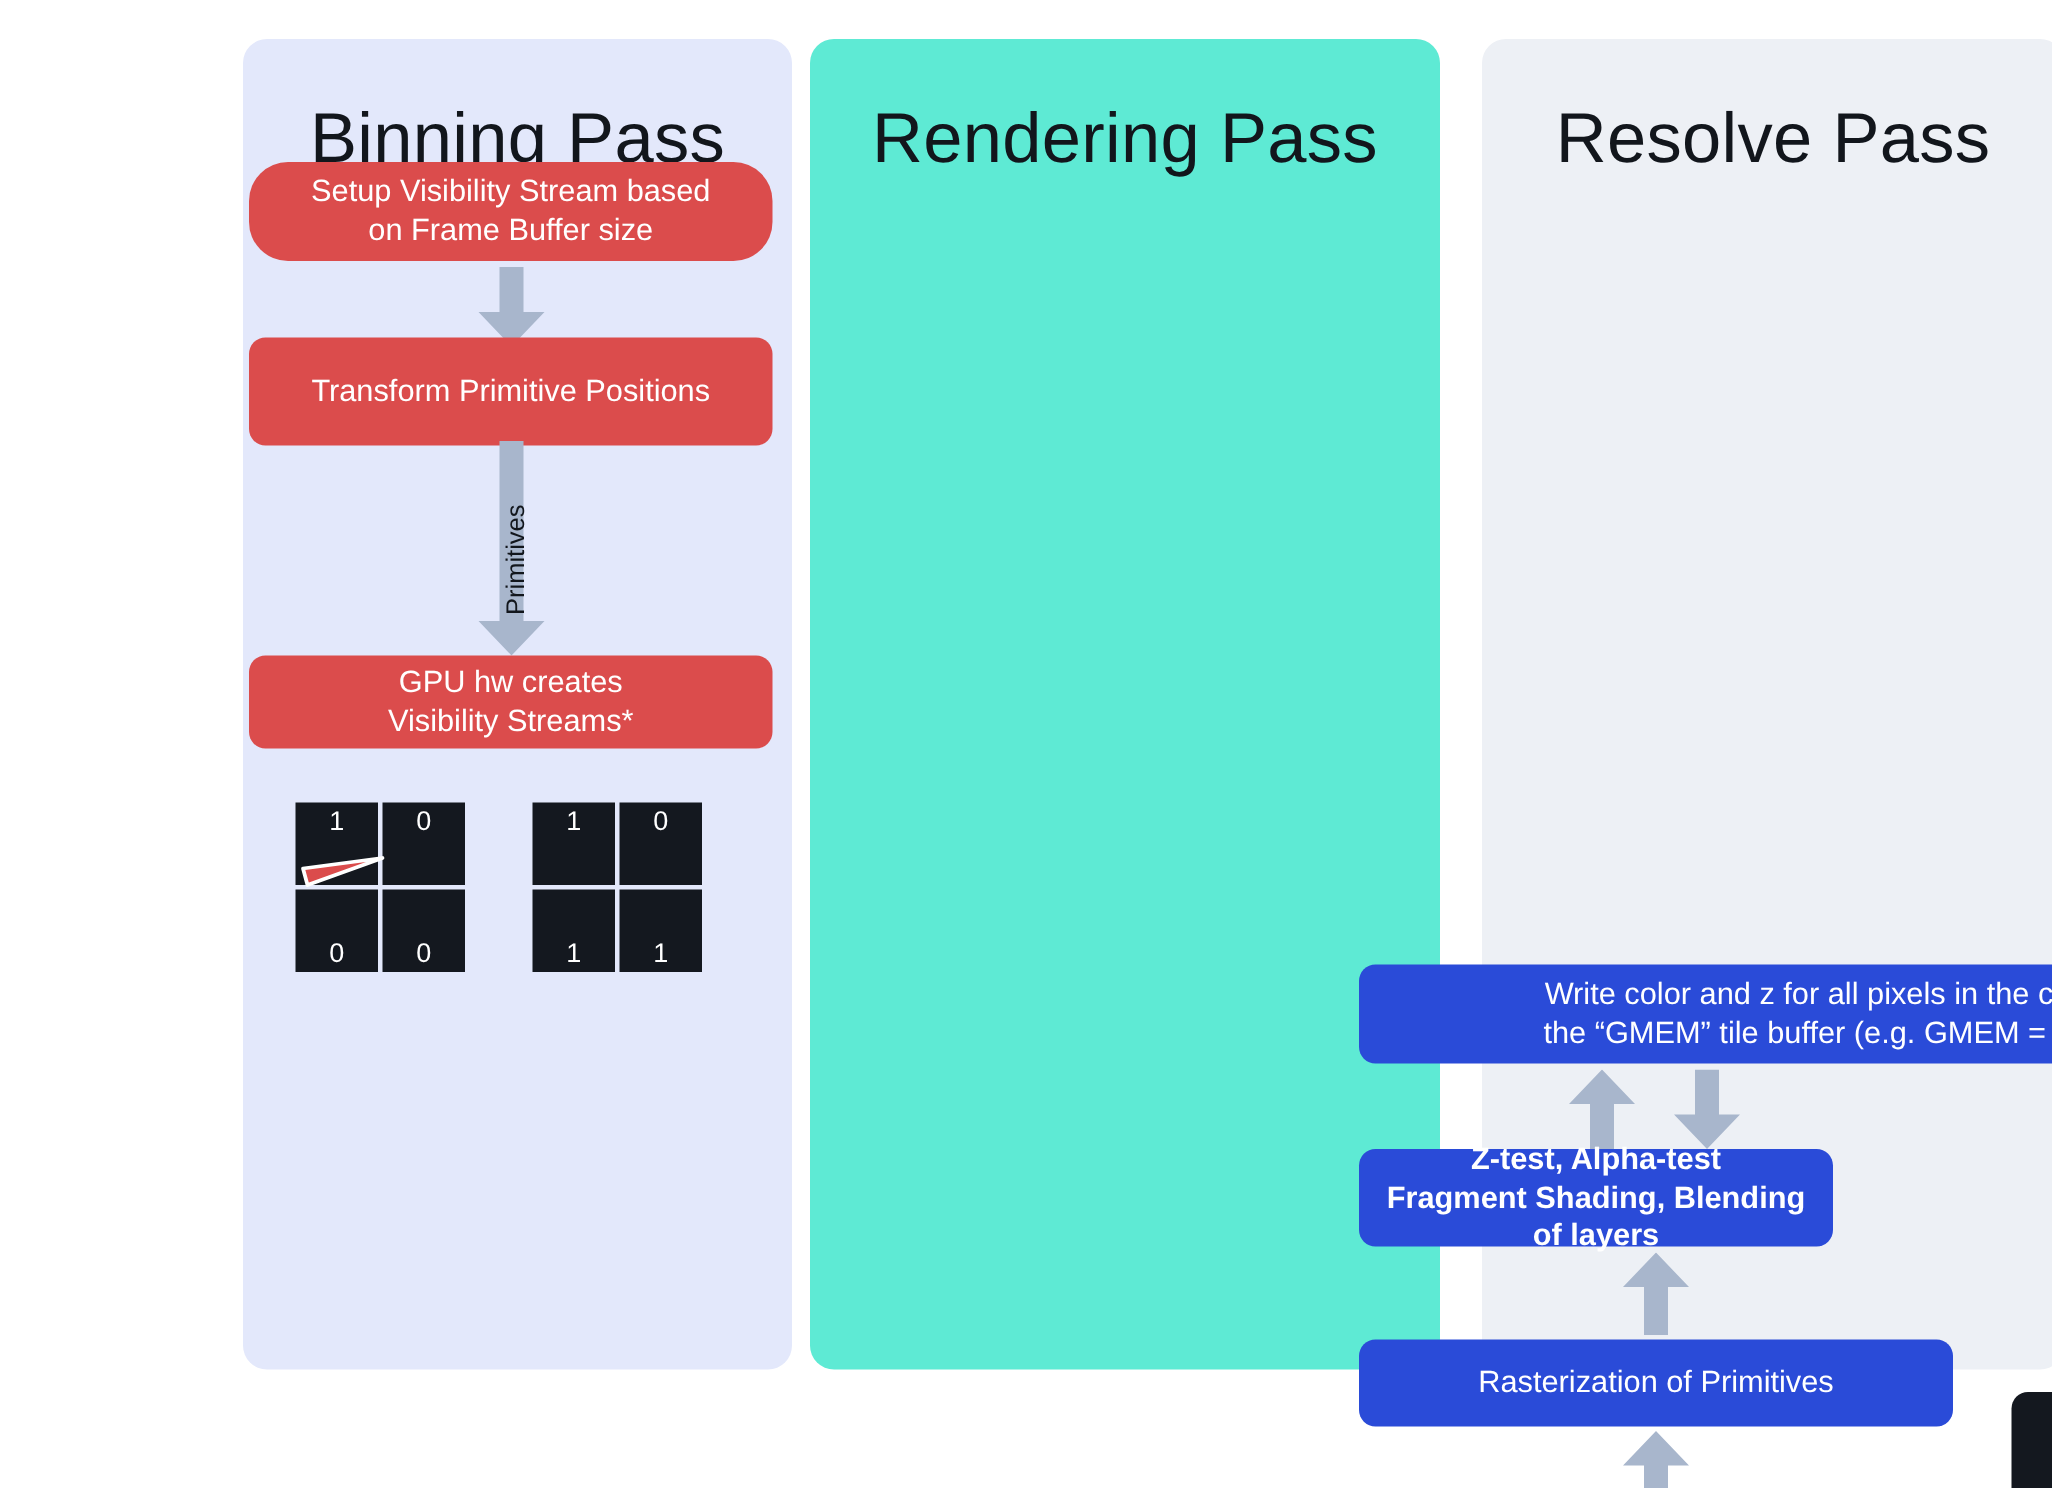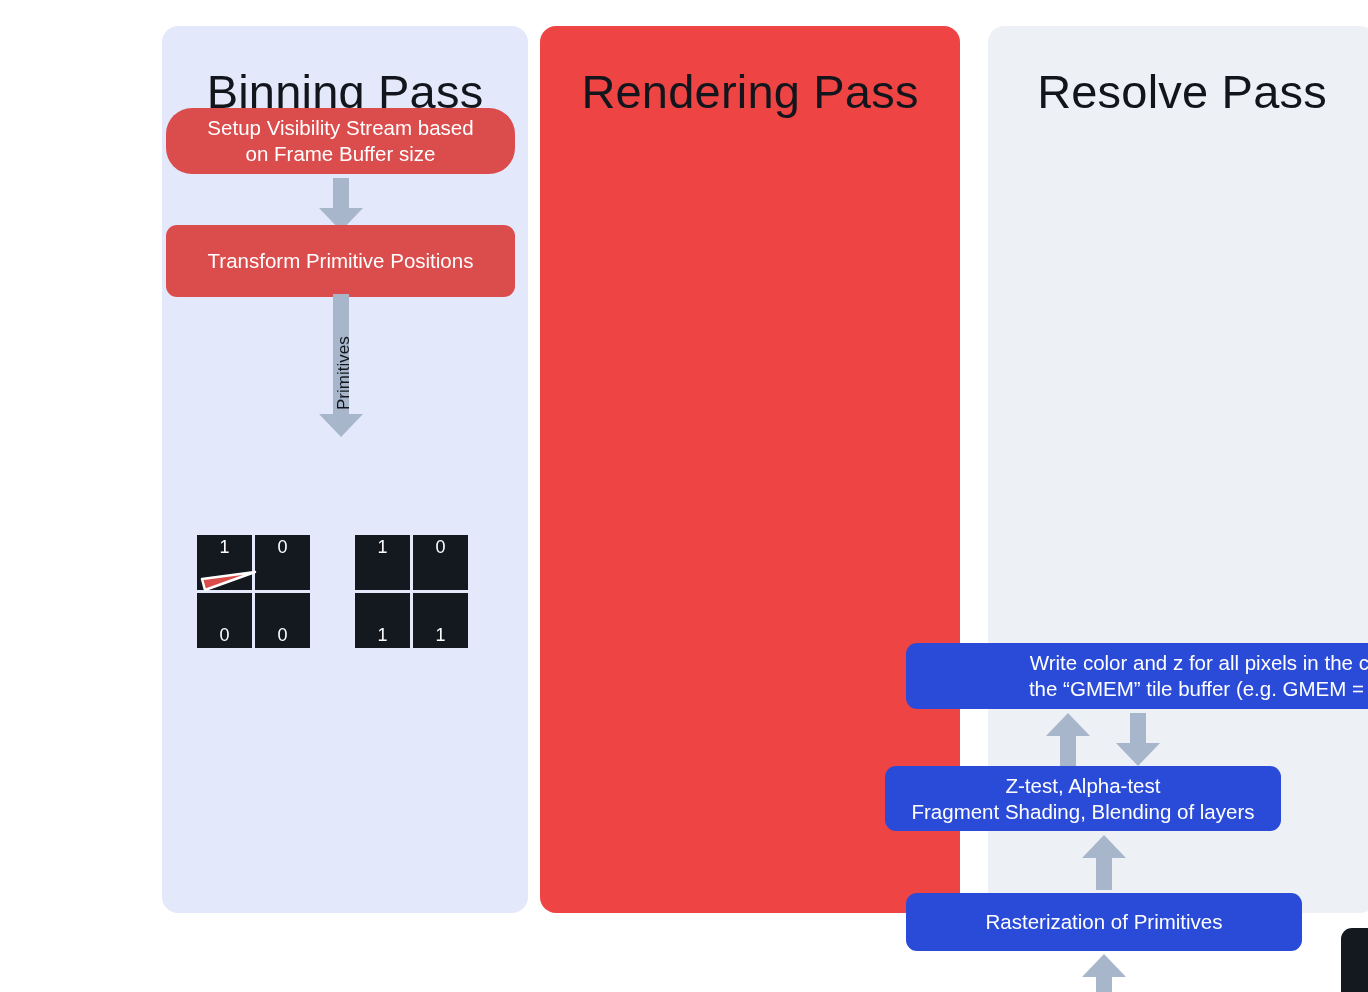--- a/index.html
+++ b/index.html
@@ -15,21 +15,21 @@
     font-family: "Liberation Sans", sans-serif;
     overflow: hidden;
   }
 
   
   .column {
     position: absolute;
     border-radius: 16px;
   }
   #col-binning   { left: 162px;  top: 26px;  width: 366px; height: 887px; background: #E3E8FB; }
-  #col-rendering { left: 540px;  top: 26px;  width: 420px; height: 887px; background: #ef4444; }
+  #col-rendering { left: 540px;  top: 26px;  width: 420px; height: 887px; background: #5eead4; }
   #col-resolve   { left: 972px;  top: 26px;  width: 388px; height: 887px; background: #EDF0F5; margin-left: 16px; }
 
   .col-title {
     position: absolute;
     top: 38px;
     left: 0;
     width: 100%;
     text-align: center;
     font-size: 47px;
     color: #12161c;
@@ -123,20 +123,22 @@
 
   <div class="box red" style="left:166px; top:225px; width:349px; height:72px;">Transform Primitive Positions</div>
 
   <div class="arrow" style="left:318px; top:294px; width:46px; height:144px;">
     <svg width="46" height="144" viewBox="0 0 46 144">
         <polygon points="15,0 31,0 31,120 45,120 23,143 1,120 15,120" fill="#A8B6CC"></polygon>
       </svg>
   </div>
   <div class="vlabel" style="left:334px; top:410px;">Primitives</div>
 
+  <div class="box red" style="left:166px; top:437px; width:349px; height:62px;">GPU hw creates
+Visibility Streams*</div>
 
   <div class="tilegrid" style="left:197px; top:535px; width:113px; height:113px;">
     <div class="tile t-top">
         <span>1</span>
       </div>
     <div class="tile t-top">
         <span>0</span>
       </div>
     <div class="tile t-bot">
         <span>0</span>
@@ -170,21 +172,21 @@
     <svg width="46" height="54" viewBox="0 0 46 54">
           <polygon points="23,0 45,23 31,23 31,53 15,53 15,23 1,23" fill="#A8B6CC"></polygon>
         </svg>
   </div>
   <div class="arrow" style="left:760px; top:178px; width:46px; height:54px;">
     <svg width="46" height="54" viewBox="0 0 46 54">
           <polygon points="15,0 31,0 31,30 45,30 23,53 1,30 15,30" fill="#A8B6CC"></polygon>
         </svg>
   </div>
 
-  <div class="box blue" style="left:530px; top:231px; width:396px; height:65px;">Z-test, Alpha-test
+  <div class="box blue" style="left:551px; top:231px; width:316px; height:65px;font-weight:bold;">Z-test, Alpha-test
 Fragment Shading, Blending of layers</div>
 
   <div class="arrow" style="left:726px; top:300px; width:46px; height:56px;">
     <svg width="46" height="56" viewBox="0 0 46 56">
           <polygon points="23,0 45,23 31,23 31,55 15,55 15,23 1,23" fill="#A8B6CC"></polygon>
         </svg>
   </div>
 
   <div class="box blue" style="left:551px; top:358px; width:396px; height:58px;">Rasterization of Primitives</div>
 

